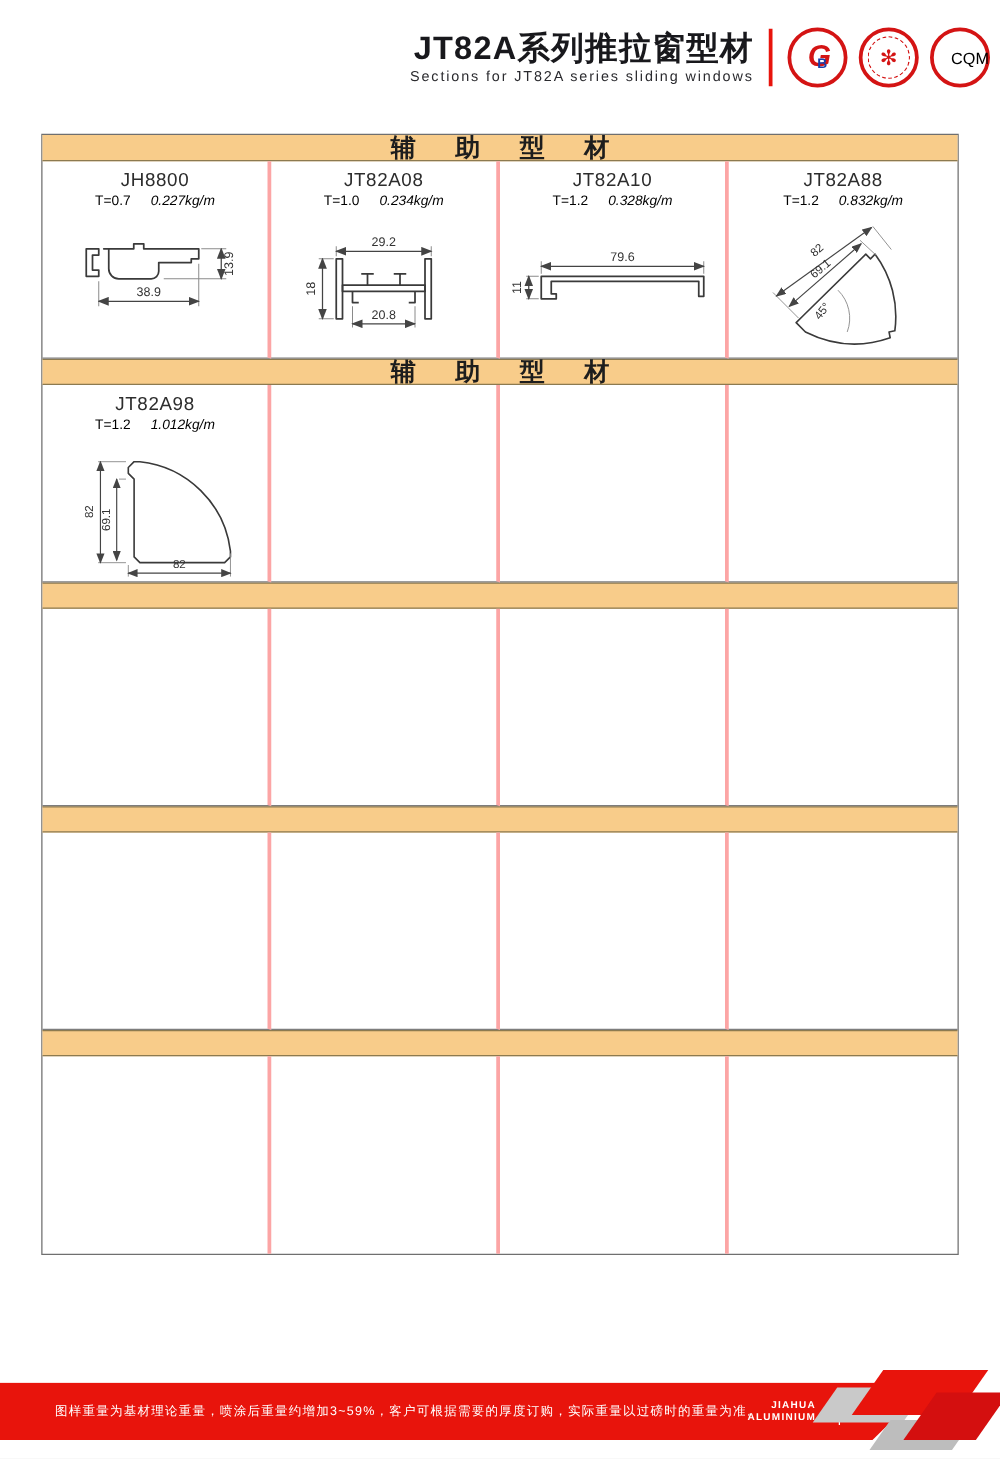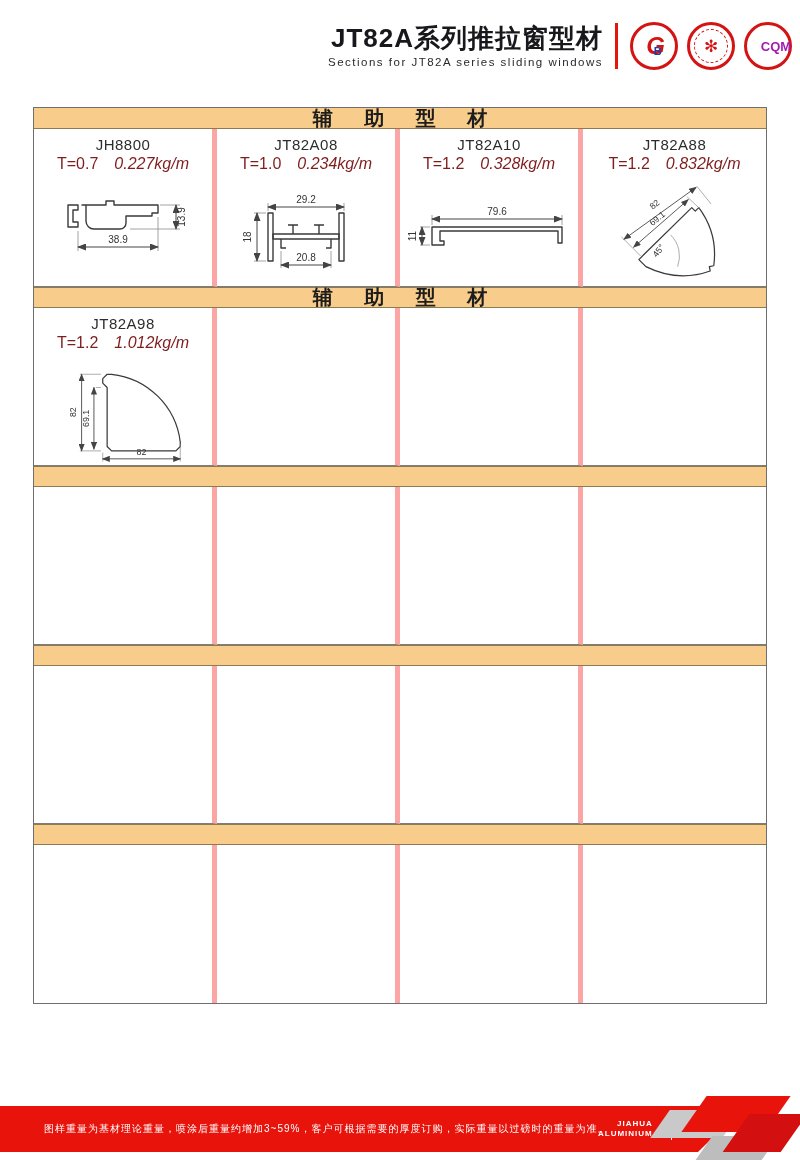--- a/index.html
+++ b/index.html
@@ -13,35 +13,35 @@
   .title-en { font-size:11.5px; color:#2a2a2e; letter-spacing:1.5px; margin-top:2px; }
   .header-divider { width:3px; height:46px; background:#e8140c; }
   .logos { display:flex; gap:9px; align-items:center; }
   .logo { width:48px; height:48px; border-radius:50%; border:3px solid #d41414; background:#fff;
           display:flex; align-items:center; justify-content:center; position:relative; }
   .logo .g-glyph { font-size:24px; font-weight:bold; font-style:italic; color:#d41414; line-height:1; }
   .logo .b-glyph { font-size:11px; font-weight:bold; color:#1a3faa; margin-left:-11px; margin-top:10px; }
   .logo-inner-ring { width:34px; height:34px; border-radius:50%; border:1.5px dashed #d41414;
           display:flex; align-items:center; justify-content:center; }
   .badge-glyph { font-size:17px; color:#d41414; line-height:1; }
-  .cqm-glyph { font-size:13px; font-weight:bold; color:#a21caf; letter-spacing:0;margin-left:16px; }
+  .cqm-glyph { font-size:13px; font-weight:normal; color:#000000; letter-spacing:0;margin-left:16px; }
 
   
   .ptable { position:absolute; left:33px; top:107px; width:734px; border:1px solid #6f6f6f; background:#fff; }
   .band { height:21px; background:#f8cc8a; border-top:1px solid #8c7a50; border-bottom:1px solid #8c7a50;
           display:flex; align-items:center; justify-content:center; }
   .band:first-child { border-top:none; }
   .band-label { font-size:20px; font-weight:bold; color:#1d1d1d; letter-spacing:13px; text-indent:13px; }
   .prow { display:flex; height:158px; }
-  .pcell { flex:1 1 25%; border-right:5px solid #fca5a5; border-bottom:1px solid #7d7d7d;
+  .pcell { flex:1 1 25%; border-right:3px solid #fca5a5; border-bottom:1px solid #7d7d7d;
            display:flex; flex-direction:column; align-items:center; padding-top:7px; overflow:hidden; }
   .pcell:last-child { border-right:none; }
   .prow:last-child .pcell { border-bottom:none; }
   .model-name { font-size:15px; color:#2d2d2d; letter-spacing:.5px; }
-  .spec-line { font-size:16px; color:#7f1d1d; margin-top:2px; display:flex; }
+  .spec-line { font-size:11px; color:#000000; margin-top:2px; display:flex; }
   .spec-weight { margin-left:16px;font-style:italic; }
   .drawing { margin-top:2px; }
   .profile-path { fill:none; stroke:#3a3a3a; stroke-width:1.4; stroke-linejoin:round; }
   .dim-line { stroke:#444; stroke-width:1; fill:none; }
   .ext-line { stroke:#8a8a8a; stroke-width:.8; fill:none; }
   .dim-text { font-size:10px; fill:#333; font-family:"Liberation Sans", sans-serif; }
 
   
   .footer-band { position:absolute; left:0; top:1106px; width:760px; height:46px; background:#e8140c;
                  clip-path:polygon(0 0, 745px 0, 698px 100%, 0 100%); z-index:1; }

